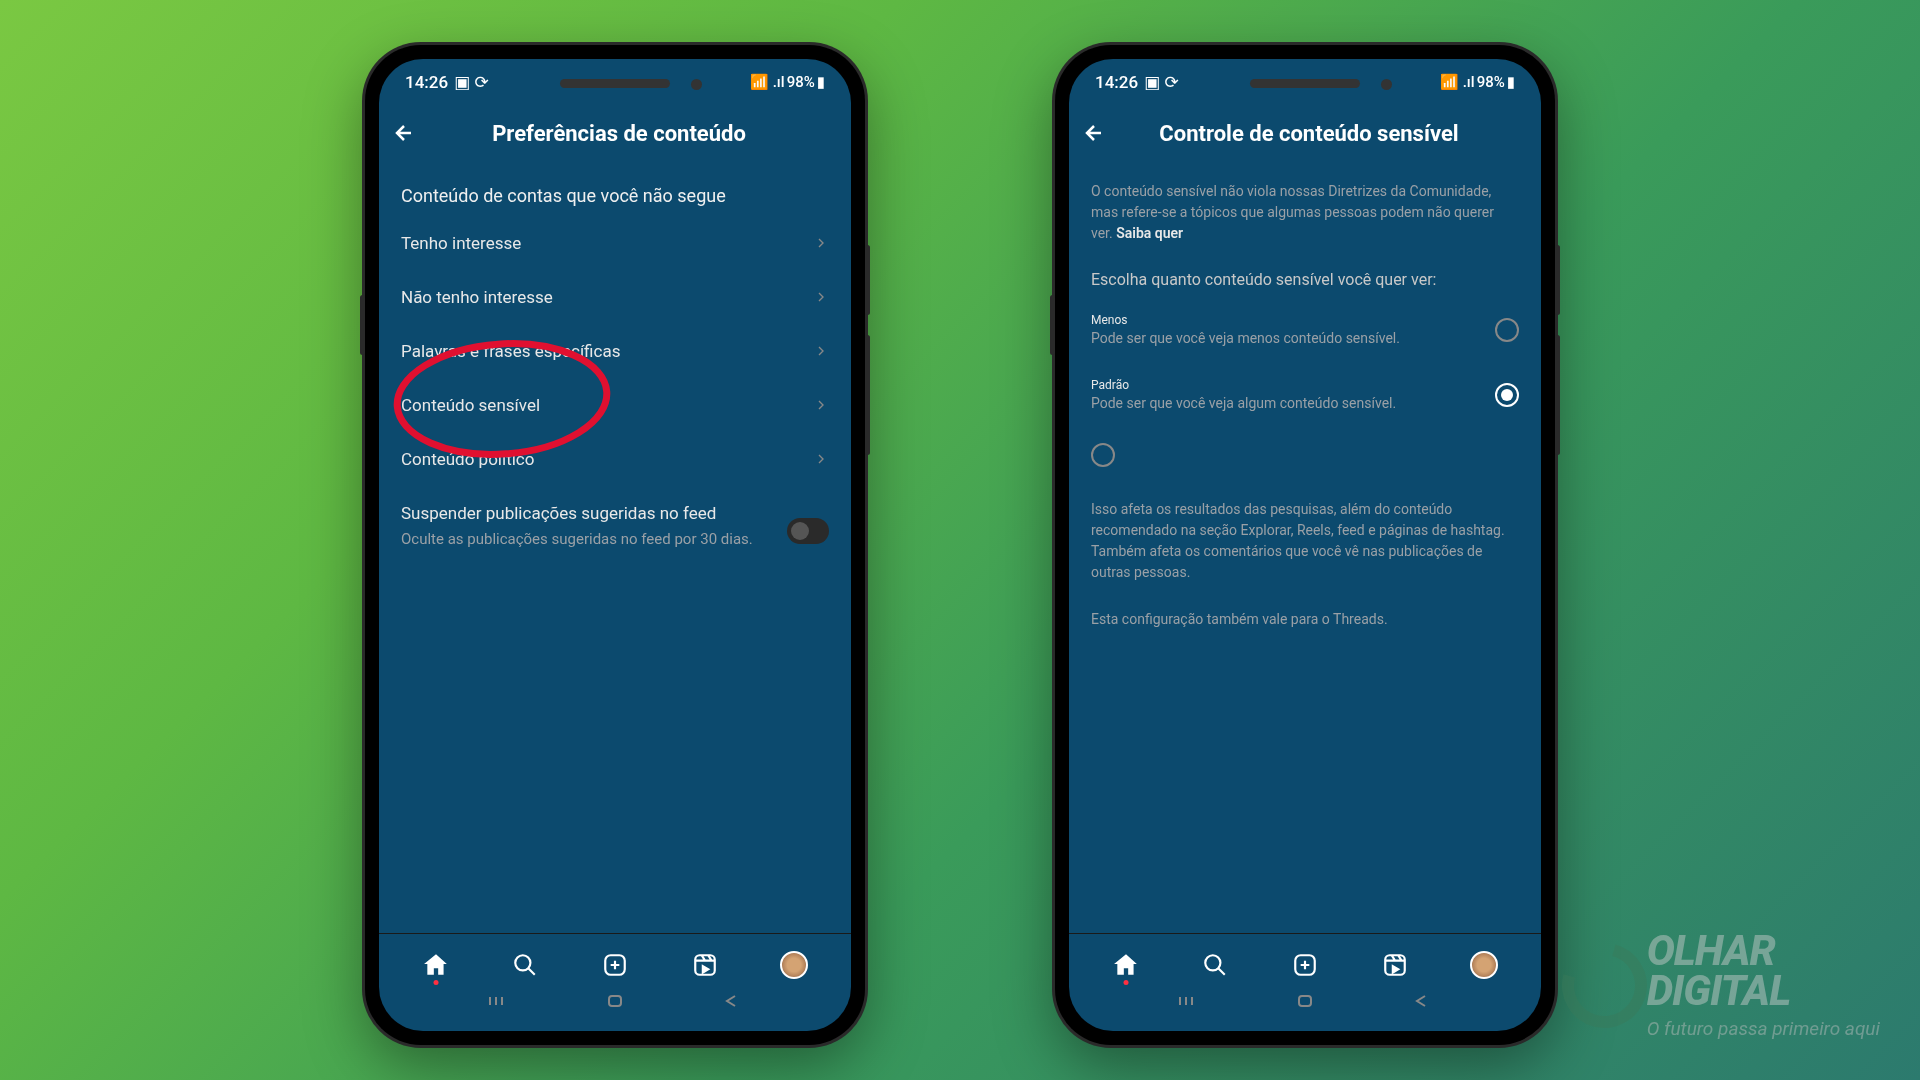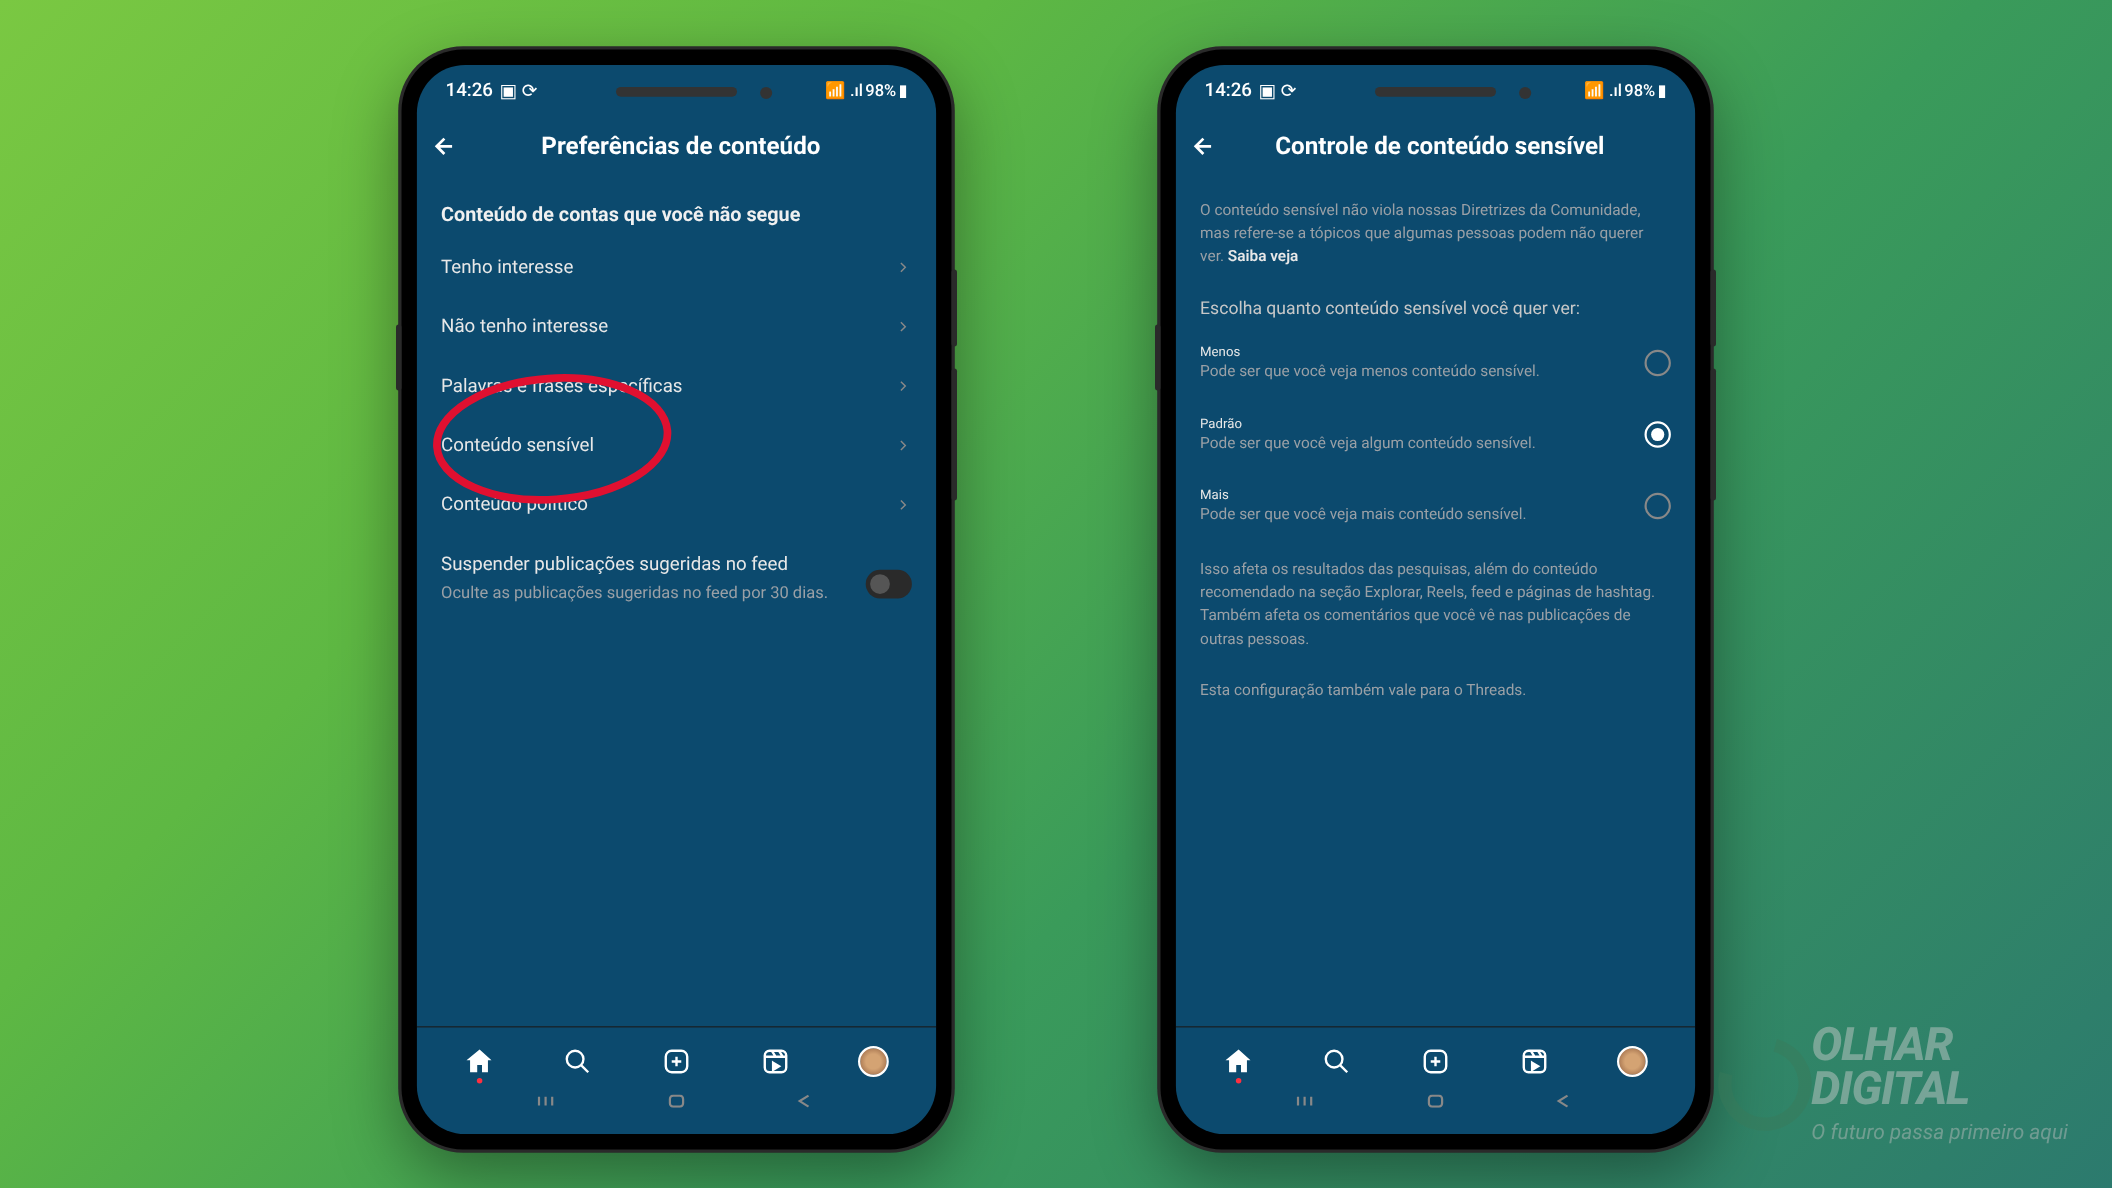--- a/index.html
+++ b/index.html
@@ -93,21 +93,21 @@
     margin-right: 40px;
   }
   .content-area {
     flex: 1;
     color: #fff;
     padding: 12px 0;
     overflow: hidden;
   }
   .section-heading {
     font-size: 18px;
-    font-weight: 700;
+    font-weight: 400;
     padding: 12px 22px 10px;
     color: #f0f0f0;
   }
   .list-item {
     display: flex;
     justify-content: space-between;
     align-items: center;
     padding: 17px 22px;
     cursor: pointer;
   }
@@ -482,44 +482,40 @@
           <svg viewBox="0 0 24 24" fill="none" stroke="white" stroke-width="2.5">
               <path d="M19 12H5M12 19l-7-7 7-7"></path>
             </svg>
         </div>
         <div class="header-title">Controle de conteúdo sensível</div>
       </div>
 
       <div class="content-area">
         <div class="info-text">
           <span>O conteúdo sensível não viola nossas Diretrizes da Comunidade, mas refere-se a tópicos que algumas pessoas podem não querer ver.</span>
-          <span class="link">Saiba veja</span>
+          <span class="link">Saiba quer</span>
         </div>
 
         <div class="prompt-text">Escolha quanto conteúdo sensível você quer ver:</div>
 
         <div class="radio-item">
           <div class="radio-text">
             <div class="radio-title">Menos</div>
             <div class="radio-desc">Pode ser que você veja menos conteúdo sensível.</div>
           </div>
           <div class="radio-circle"></div>
         </div>
         <div class="radio-item">
           <div class="radio-text">
             <div class="radio-title">Padrão</div>
             <div class="radio-desc">Pode ser que você veja algum conteúdo sensível.</div>
           </div>
           <div class="radio-circle selected"></div>
         </div>
         <div class="radio-item">
-          <div class="radio-text">
-            <div class="radio-title">Mais</div>
-            <div class="radio-desc">Pode ser que você veja mais conteúdo sensível.</div>
-          </div>
           <div class="radio-circle"></div>
         </div>
 
         <div class="info-text" style="margin-top:8px">Isso afeta os resultados das pesquisas, além do conteúdo recomendado na seção Explorar, Reels, feed e páginas de hashtag. Também afeta os comentários que você vê nas publicações de outras pessoas.</div>
         <div class="info-text" style="margin-top:10px">Esta configuração também vale para o Threads.</div>
       </div>
 
       <div class="bottom-nav">
         <div class="nav-item">
           <svg viewBox="0 0 24 24" fill="white">

